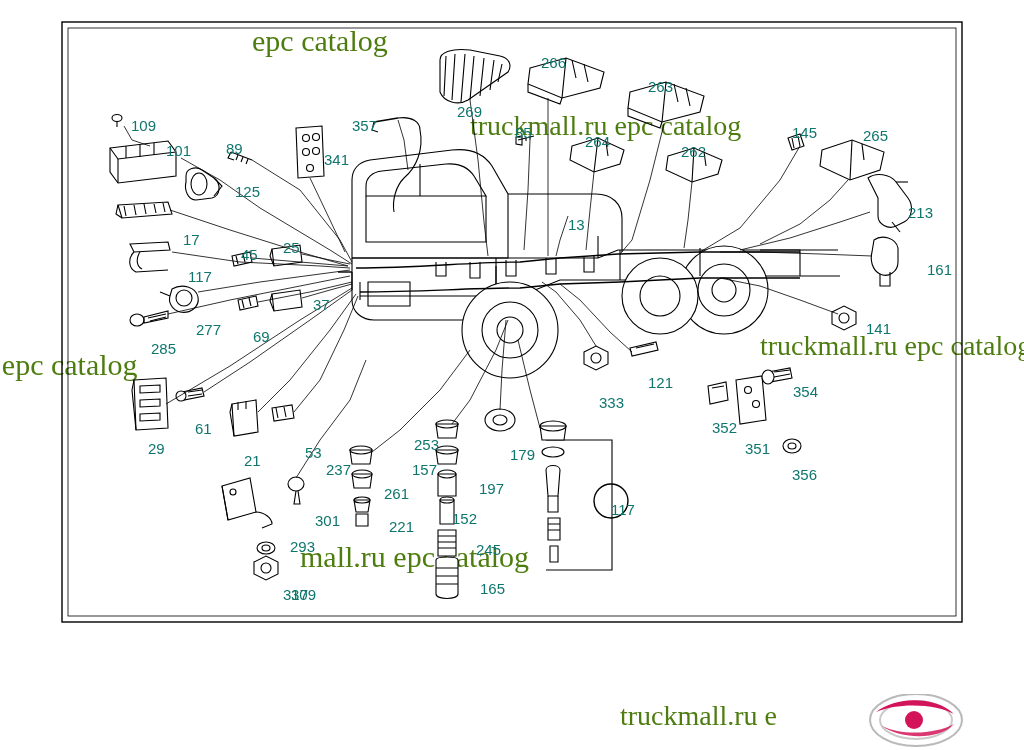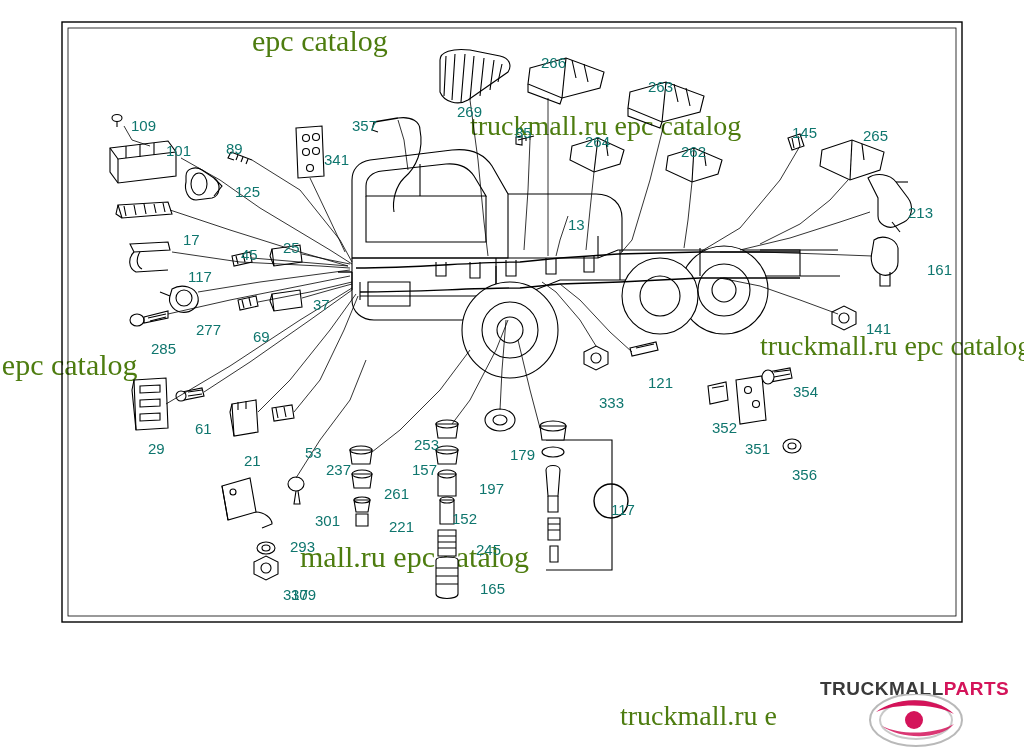--- a/index.html
+++ b/index.html
@@ -397,23 +397,20 @@
     <div class="label" style="left: 389px; top: 518px;">221</div>
     <div class="label" style="left: 315px; top: 512px;">301</div>
     <div class="label" style="left: 290px; top: 538px;">293</div>
     <div class="label" style="left: 291px; top: 586px;">309</div>
     <div class="label" style="left: 283px; top: 586px;">317</div>
     <div class="label" style="left: 480px; top: 580px;">165</div>
     <div class="label" style="left: 611px; top: 501px;">117</div>
   </div>
 
 <div class="brand">
-  <div class="brand-text">
-    <span>TRUCKMALL</span><span class="accent">PARTS</span>
-  </div>
   <svg width="190" height="58" style="position:absolute;left:0;top:22px">
     <g transform="translate(96,26)">
       <ellipse cx="0" cy="0" rx="46" ry="26" fill="none" stroke="#b9b9b9" stroke-width="2"></ellipse>
       <ellipse cx="0" cy="0" rx="36" ry="19" fill="none" stroke="#c9c9c9" stroke-width="2"></ellipse>
       <path d="M-40,-8 C-20,-24 20,-24 38,-6 C22,-16 -18,-18 -40,-8 Z" fill="#d4145a"></path>
       <path d="M-34,6 C-14,20 24,20 38,4 C20,14 -14,16 -34,6 Z" fill="#d4145a" opacity="0.85"></path>
       <circle cx="-2" cy="0" r="9" fill="#d4145a"></circle>
     </g>
   </svg>
 </div>

